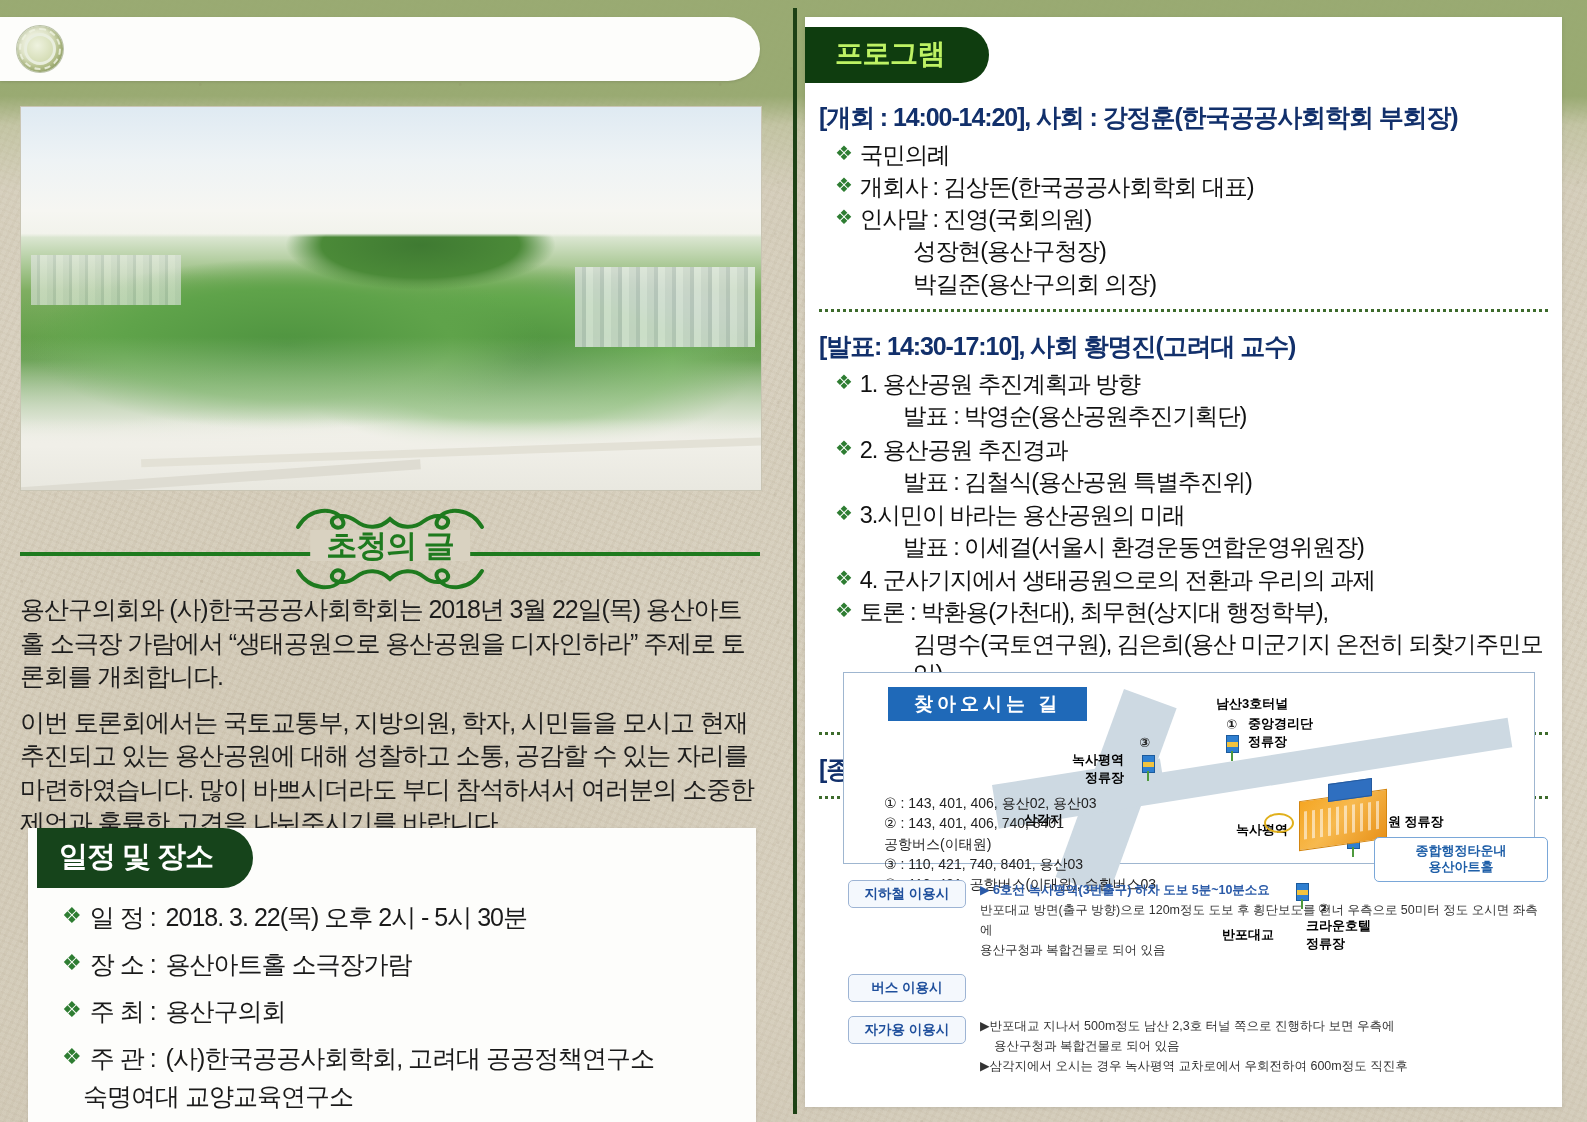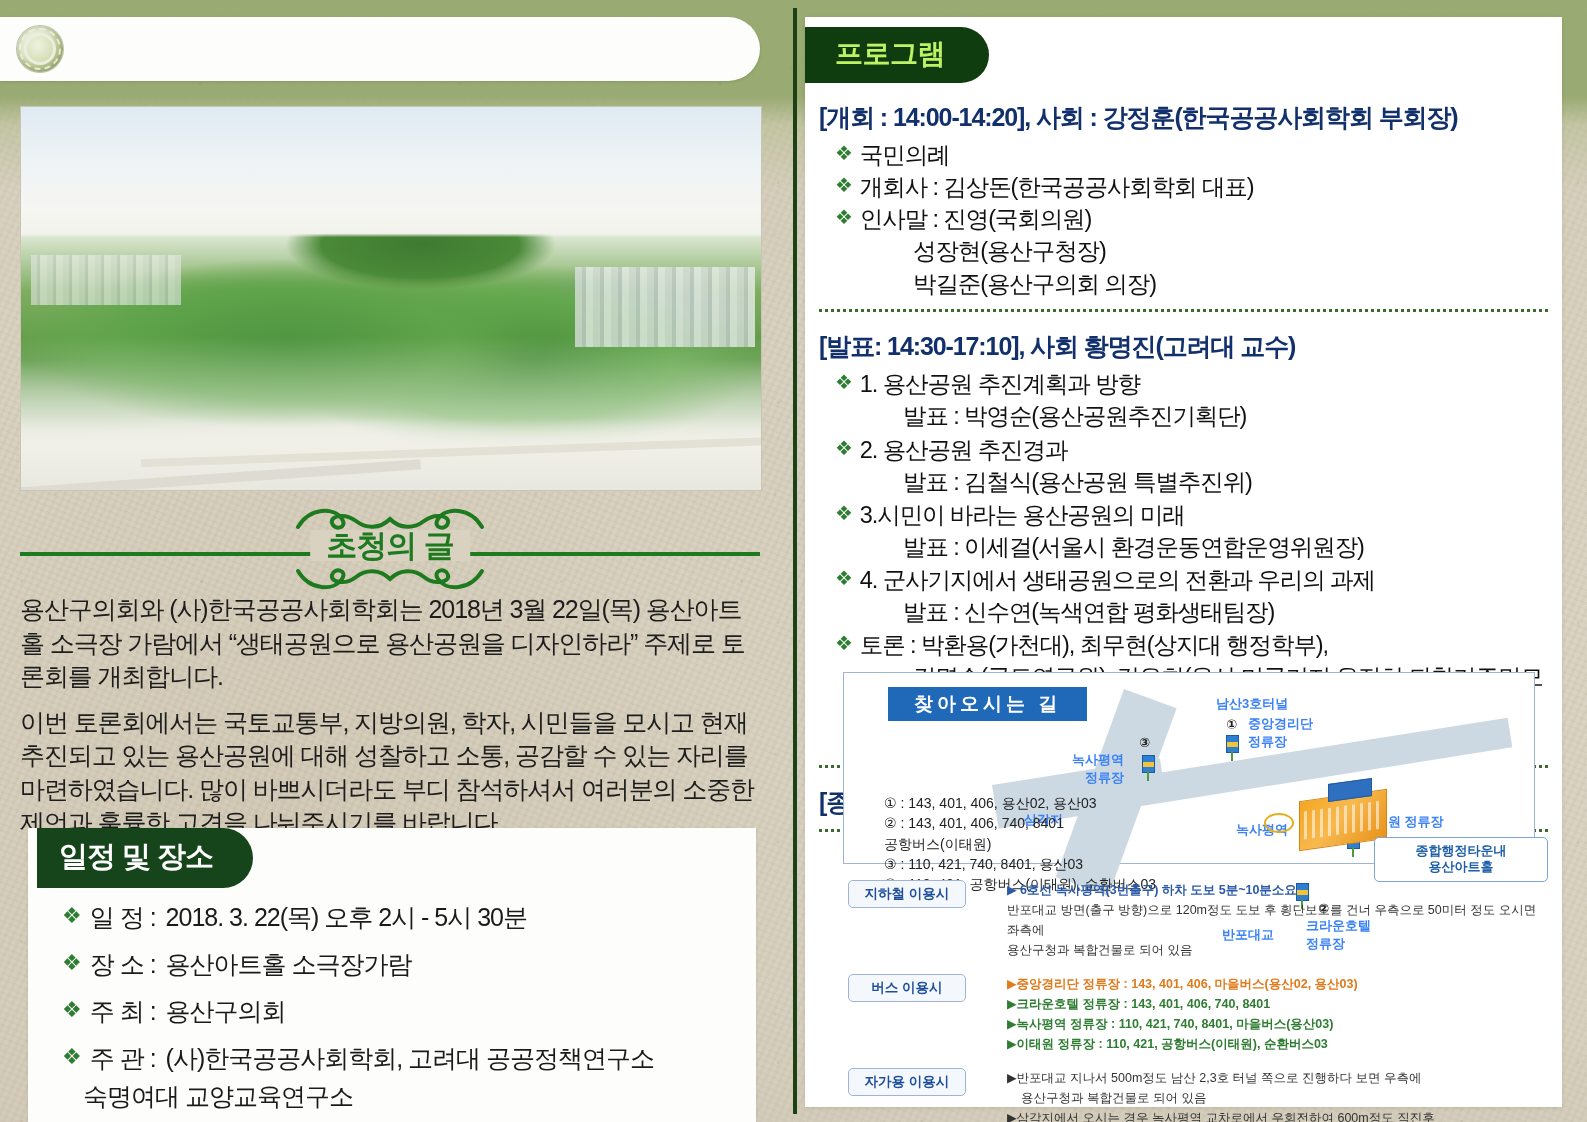--- a/index.html
+++ b/index.html
@@ -136,40 +136,40 @@
 
   
   .map-box{position:absolute;left:843px;top:672px;width:690px;height:190px;background:#fff;
     border:1px solid #9fb6d0;}
   .map-title{position:absolute;left:44px;top:14px;background:#1f69b8;color:#fff;font-weight:bold;
     font-size:19px;letter-spacing:4px;padding:4px 26px;}
   .road-strip{position:absolute;background:#cdd9e2;}
   .r-main{left:280px;top:16px;width:56px;height:200px;transform:rotate(20deg);transform-origin:top left;}
   .r-cross{left:150px;top:126px;width:520px;height:30px;transform:rotate(-9deg);transform-origin:top left;}
   .r-left{left:148px;top:112px;width:170px;height:22px;transform:rotate(-9deg);transform-origin:top left;}
-  .map-label{position:absolute;font-size:13px;font-weight:bold;color:#3b82f6;white-space:nowrap;}
+  .map-label{position:absolute;font-size:13px;font-weight:bold;color:#000000;white-space:nowrap;}
   .stop-pin{position:absolute;width:11px;height:16px;background:linear-gradient(#2f7fd0 0 6px,#f3c33e 6px 11px,#2f7fd0 11px 16px);
     border:1px solid #1b5a9c;}
   .stop-pin::after{content:"";position:absolute;left:4px;top:15px;width:2px;height:10px;background:#4e9a3e;}
   .circnum{position:absolute;font-size:13px;font-weight:bold;color:#222;}
   .bldg{position:absolute;left:455px;top:122px;width:86px;height:48px;
     background:linear-gradient(135deg,#f5a623 0%,#f7b94e 45%,#e8921a 100%);
     border:1px solid #d4860f;transform:skewY(-8deg);}
   .bldg::before{content:"";position:absolute;left:28px;top:-14px;width:42px;height:16px;background:#2f6fc0;
     border:1px solid #255a9e;}
   .bldg::after{content:"";position:absolute;left:4px;top:10px;width:76px;height:28px;
     background:repeating-linear-gradient(90deg,rgba(255,255,255,.55) 0 3px, transparent 3px 8px);}
   .callout{position:absolute;left:530px;top:164px;width:168px;border:1px solid #7aa7d8;border-radius:5px;
     background:#fff;text-align:center;font-size:13px;font-weight:bold;color:#1f5fa8;padding:5px 2px;line-height:1.25;}
   .ellipse-mark{position:absolute;left:420px;top:140px;width:26px;height:16px;border:2px solid #e0b01c;border-radius:50%;}
   .buslegend{position:absolute;left:40px;top:120px;font-size:14px;color:#222;line-height:1.45;white-space:nowrap;}
 
   
   .trans{position:absolute;left:848px;top:880px;width:700px;}
-  .trow{display:flex;align-items:flex-start;margin-bottom:14px;gap:27px;}
+  .trow{display:flex;align-items:flex-start;margin-bottom:14px;}
   .tchip{flex:0 0 auto;width:116px;text-align:center;border:1px solid #9db4d4;border-radius:5px;
     background:#f4f8fd;color:#1f4f9c;font-weight:bold;font-size:13.5px;padding:4px 0;margin-right:14px;}
   .tbody{font-size:12.5px;color:#333;line-height:1.6;}
   .tbody .lead{color:#2a5aa8;font-weight:bold;}
   .hl-orange{color:#e07a1a;font-weight:bold;}
   .hl-green{color:#2f7d32;font-weight:bold;}
   .indent1{padding-left:14px;}
 </style>
 </head>
 <body>
@@ -294,21 +294,20 @@
       <span>3.시민이 바라는 용산공원의 미래</span>
     </li>
   </ul>
   <div class="sub3">발표 : 이세걸(서울시 환경운동연합운영위원장)</div>
   <ul class="itemlist">
     <li>
       <span class="bullet">❖</span>
       <span>4. 군사기지에서 생태공원으로의 전환과 우리의 과제</span>
     </li>
   </ul>
-  <div class="sub3">발표 : 신수연(녹색연합 평화생태팀장)</div>
 
   
   <ul class="itemlist">
     <li>
       <span class="bullet">❖</span>
       <span>토론 : 박환용(가천대), 최무현(상지대 행정학부),</span>
     </li>
   </ul>
   <div class="sub3" style="margin-left:108px">김명수(국토연구원), 김은희(용산 미군기지 온전히 되찾기주민모임)</div>
   <div class="sub3" style="margin-left:108px">구자황(숙명여대교수), 김상돈(고려대 공공정책연구소 교수)</div>
@@ -374,26 +373,20 @@
     <div class="tchip">지하철 이용시</div>
     <div class="tbody">
       <div class="lead">▶ 6호선 녹사평역(3번출구) 하차 도보 5분~10분소요</div>
       <div>반포대교 방면(출구 방향)으로 120m정도 도보 후 횡단보도를 건너 우측으로 50미터 정도 오시면 좌측에</div>
       <div>용산구청과 복합건물로 되어 있음</div>
     </div>
   </div>
 
   <div class="trow">
     <div class="tchip">버스 이용시</div>
-    <div class="tbody">
-      <div class="hl-orange">▶중앙경리단 정류장 : 143, 401, 406, 마을버스(용산02, 용산03)</div>
-      <div class="hl-green">▶크라운호텔 정류장 : 143, 401, 406, 740, 8401</div>
-      <div class="hl-green">▶녹사평역 정류장 : 110, 421, 740, 8401, 마을버스(용산03)</div>
-      <div class="hl-green">▶이태원 정류장 : 110, 421, 공항버스(이태원), 순환버스03</div>
-    </div>
   </div>
 
   <div class="trow">
     <div class="tchip">자가용 이용시</div>
     <div class="tbody">
       <div>▶반포대교 지나서 500m정도 남산 2,3호 터널 쪽으로 진행하다 보면 우측에</div>
       <div class="indent1">용산구청과 복합건물로 되어 있음</div>
       <div>▶삼각지에서 오시는 경우 녹사평역 교차로에서 우회전하여 600m정도 직진후</div>
 
     </div>

